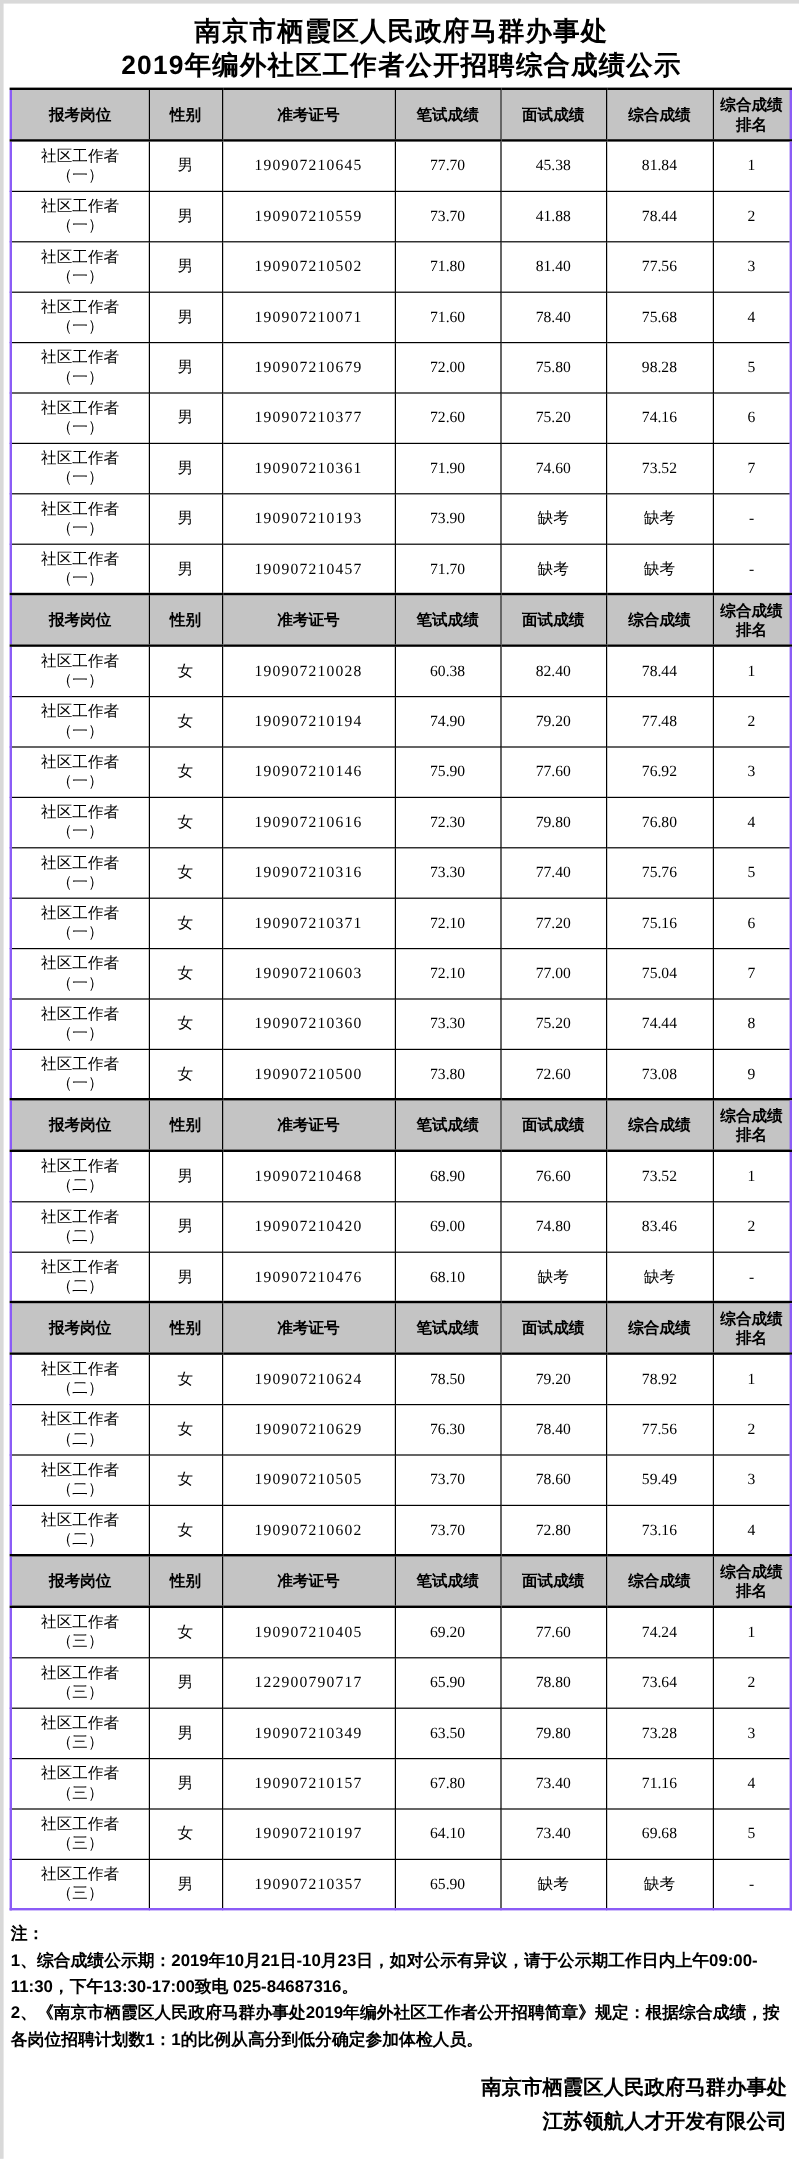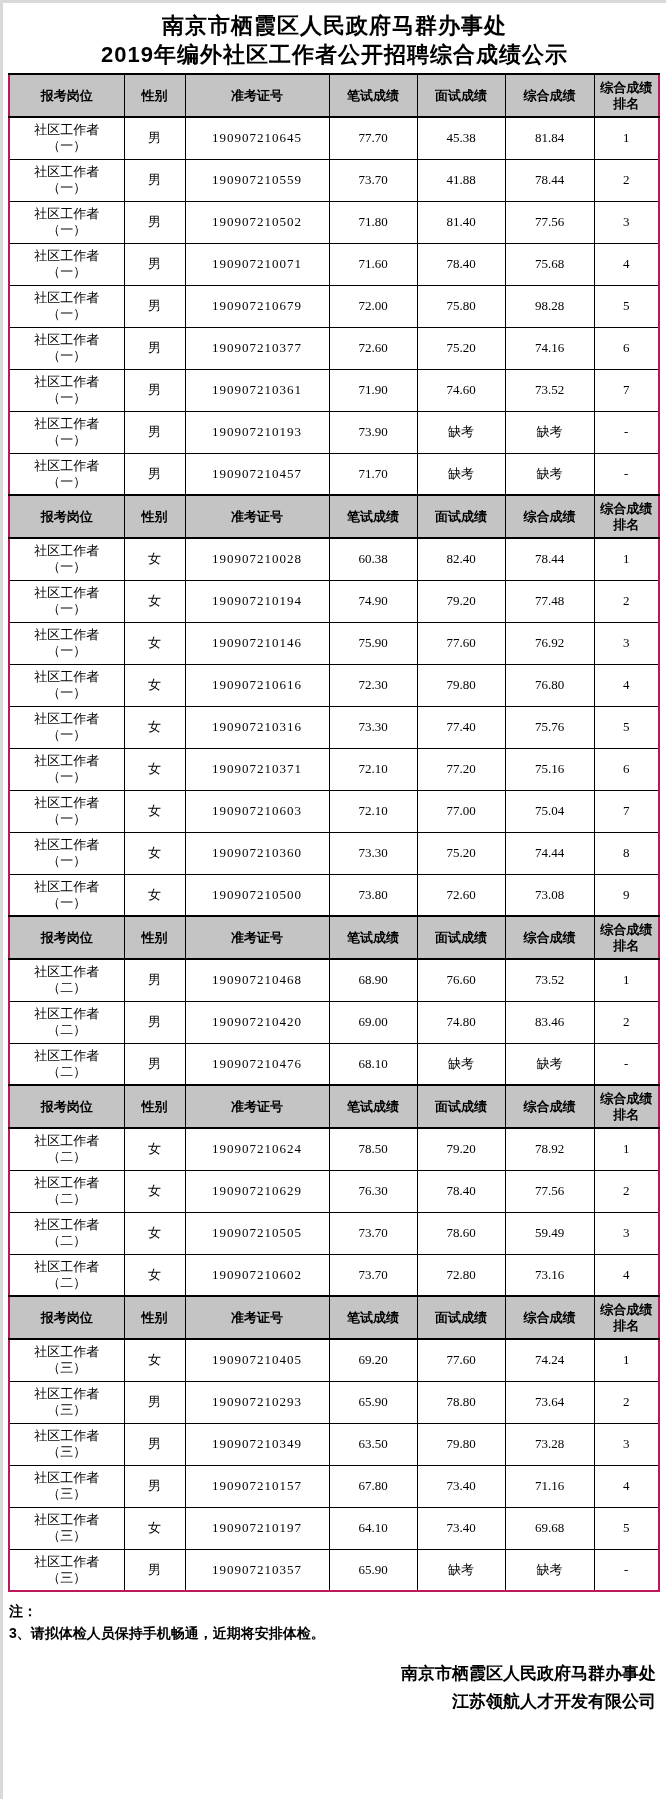--- a/index.html
+++ b/index.html
@@ -23,21 +23,21 @@
     color: #000;
   }
   .title .tline { display: block; letter-spacing: 1px; }
 
   table.results {
     margin-left: 5px;
     margin-top: 4px;
     width: 650px;
     border-collapse: collapse;
     table-layout: fixed;
-    border: 2px solid #be185d;
+    border: 2px solid #8b5cf6;
   }
   table.results th, table.results td {
     border: 1px solid #000;
     text-align: center;
     vertical-align: middle;
     padding: 0 1px;
     white-space: pre-line;
     overflow: hidden;
   }
   table.results th {
@@ -402,21 +402,21 @@
         <td class="c-id">190907210405</td>
         <td class="c-written">69.20</td>
         <td class="c-interview">77.60</td>
         <td class="c-overall">74.24</td>
         <td class="c-rank">1</td>
       </tr>
       <tr>
         <td class="c-pos">社区工作者
 （三）</td>
         <td class="c-sex">男</td>
-        <td class="c-id">190907210293</td>
+        <td class="c-id">122900790717</td>
         <td class="c-written">65.90</td>
         <td class="c-interview">78.80</td>
         <td class="c-overall">73.64</td>
         <td class="c-rank">2</td>
       </tr>
       <tr>
         <td class="c-pos">社区工作者
 （三）</td>
         <td class="c-sex">男</td>
         <td class="c-id">190907210349</td>
@@ -453,20 +453,21 @@
         <td class="c-written">65.90</td>
         <td class="c-interview">缺考</td>
         <td class="c-overall">缺考</td>
         <td class="c-rank">-</td>
       </tr>
     </tbody>
 </table>
 
 <div class="notes">
   <div>注：</div>
-  <div>3、请拟体检人员保持手机畅通，近期将安排体检。</div>
+  <div>1、综合成绩公示期：2019年10月21日-10月23日，如对公示有异议，请于公示期工作日内上午09:00-11:30，下午13:30-17:00致电 025-84687316。</div>
+  <div>2、《南京市栖霞区人民政府马群办事处2019年编外社区工作者公开招聘简章》规定：根据综合成绩，按各岗位招聘计划数1：1的比例从高分到低分确定参加体检人员。</div>
 </div>
 
 <div class="footer">
   <div>南京市栖霞区人民政府马群办事处</div>
   <div>江苏领航人才开发有限公司</div>
 
 </div>
 
 </body></html>

